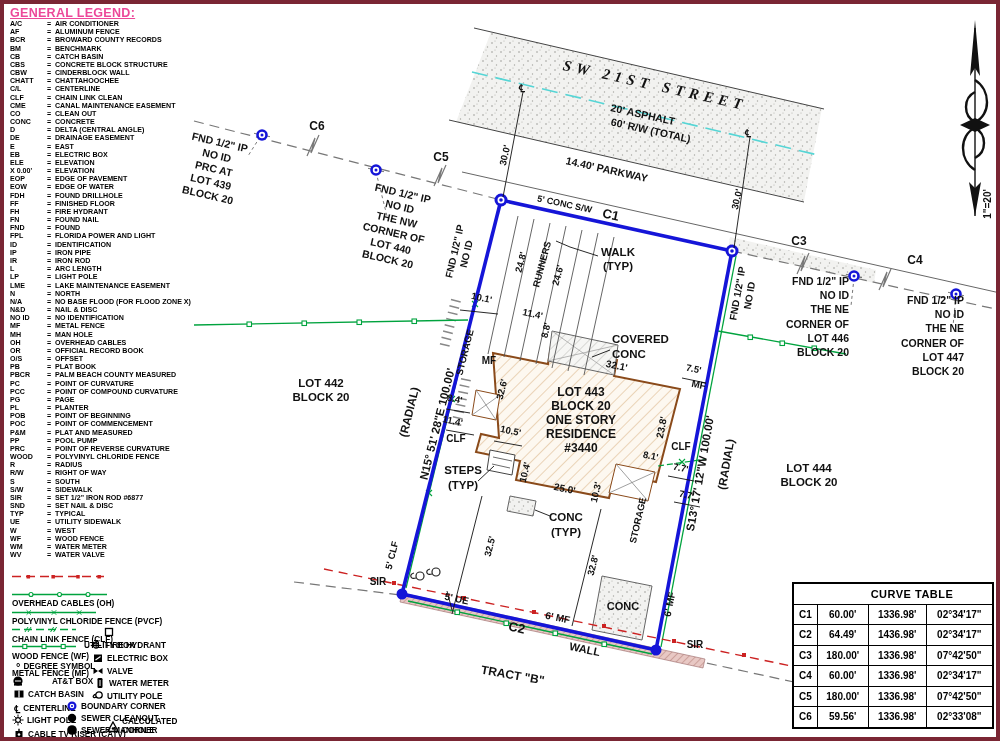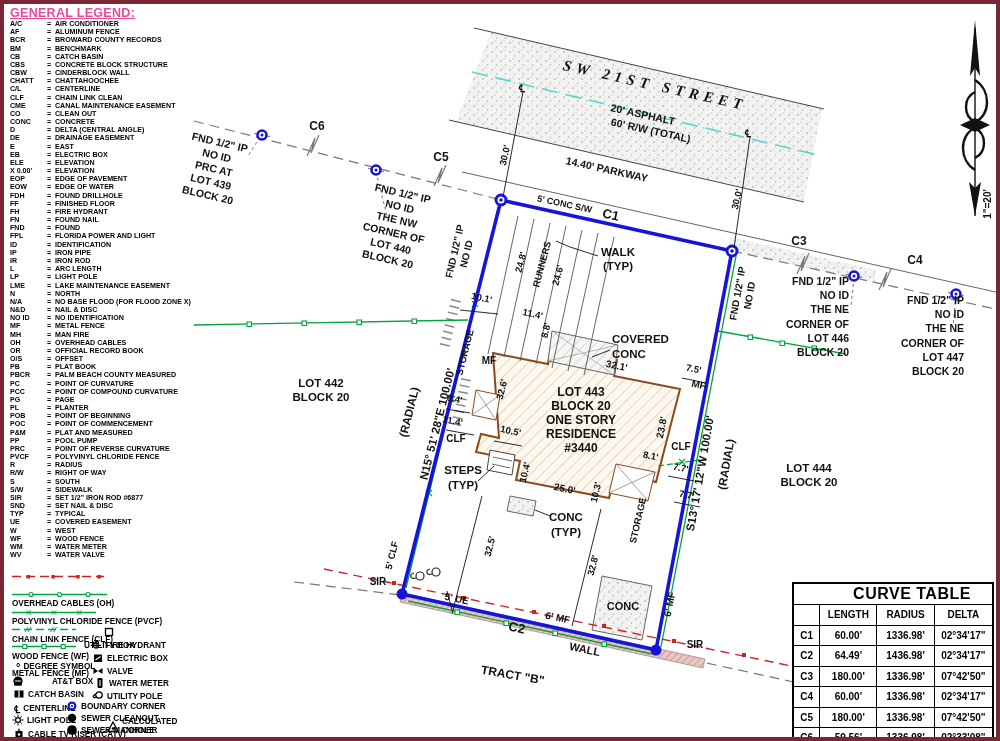--- a/index.html
+++ b/index.html
@@ -15,21 +15,21 @@
   
   .symitem{position:absolute;display:flex;align-items:center;gap:3px;
            font-size:8.2px;font-weight:700;color:#000;white-space:nowrap;}
   .symline{position:absolute;font-size:8.2px;font-weight:700;color:#000;}
   .symline .lbl{margin-top:16px;}
   .wrap2{white-space:normal;width:62px;line-height:1.05;}
   
   .ctable{position:absolute;left:788px;top:578px;width:202px;background:#fff;
           border:2px solid #000;border-collapse:collapse;font-size:10px;color:#000;}
   .ctable td,.ctable th{border:1.4px solid #000;text-align:center;padding:1px 2px;height:17.5px;font-weight:700;}
-  .ctable .title{font-size:16px;letter-spacing:.5px;padding-left:40px;}
+  .ctable .title{font-size:11px;letter-spacing:.5px;padding-left:40px;}
   svg text{fill:#111;font-family:"Liberation Sans",sans-serif;font-weight:700;}
   svg .street-title{font-family:"Liberation Serif",serif;font-style:italic;letter-spacing:5px;}
   .drawing{position:absolute;left:0;top:0;}
 </style>
 </head>
 <body>
 
 <div class="frame">
 
   <svg class="drawing" width="1000" height="741" viewBox="0 0 1000 741">
@@ -502,21 +502,21 @@
           <span>NO IDENTIFICATION</span>
         </div>
         <div class="lr">
           <span class="ab">MF</span>
           <span class="eq">=</span>
           <span>METAL FENCE</span>
         </div>
         <div class="lr">
           <span class="ab">MH</span>
           <span class="eq">=</span>
-          <span>MAN FIRE</span>
+          <span>MAN HOLE</span>
         </div>
         <div class="lr">
           <span class="ab">OH</span>
           <span class="eq">=</span>
           <span>OVERHEAD CABLES</span>
         </div>
         <div class="lr">
           <span class="ab">OR</span>
           <span class="eq">=</span>
           <span>OFFICIAL RECORD BOOK</span>
@@ -575,21 +575,21 @@
           <span class="ab">PP</span>
           <span class="eq">=</span>
           <span>POOL PUMP</span>
         </div>
         <div class="lr">
           <span class="ab">PRC</span>
           <span class="eq">=</span>
           <span>POINT OF REVERSE CURVATURE</span>
         </div>
         <div class="lr">
-          <span class="ab">PVCF</span>
+          <span class="ab">WOOD</span>
           <span class="eq">=</span>
           <span>POLYVINYL CHLORIDE FENCE</span>
         </div>
         <div class="lr">
           <span class="ab">R</span>
           <span class="eq">=</span>
           <span>RADIUS</span>
         </div>
         <div class="lr">
           <span class="ab">R/W</span>
@@ -617,21 +617,21 @@
           <span>SET NAIL &amp; DISC</span>
         </div>
         <div class="lr">
           <span class="ab">TYP</span>
           <span class="eq">=</span>
           <span>TYPICAL</span>
         </div>
         <div class="lr">
           <span class="ab">UE</span>
           <span class="eq">=</span>
-          <span>COVERED EASEMENT</span>
+          <span>UTILITY SIDEWALK</span>
         </div>
         <div class="lr">
           <span class="ab">W</span>
           <span class="eq">=</span>
           <span>WEST</span>
         </div>
         <div class="lr">
           <span class="ab">WF</span>
           <span class="eq">=</span>
           <span>WOOD FENCE</span>
@@ -794,26 +794,20 @@
           <circle cx="6" cy="7.5" r="1.3" fill="#000"></circle>
         </svg>
         <span class="wrap2">CALCULATED CORNER</span>
       </div>
     </div>
 
   <table class="ctable">
     <tbody id="ct-body">
         <tr>
           <td class="title" colspan="4">CURVE TABLE</td>
-        </tr>
-        <tr>
-          <td style="width:26px"></td>
-          <td style="width:58px">LENGTH</td>
-          <td style="width:60px">RADIUS</td>
-          <td style="width:58px">DELTA</td>
         </tr>
         <tr>
           <td>C1</td>
           <td>60.00'</td>
           <td>1336.98'</td>
           <td>02°34'17"</td>
         </tr>
         <tr>
           <td>C2</td>
           <td>64.49'</td>

